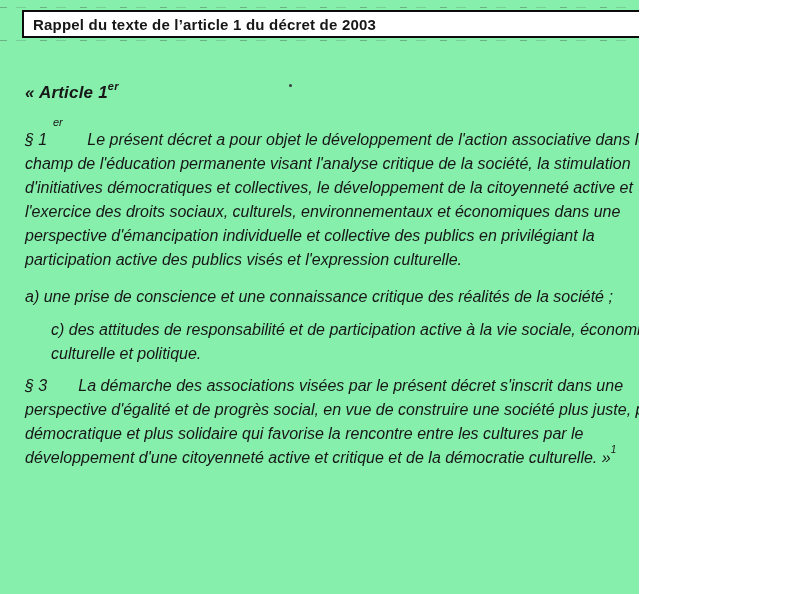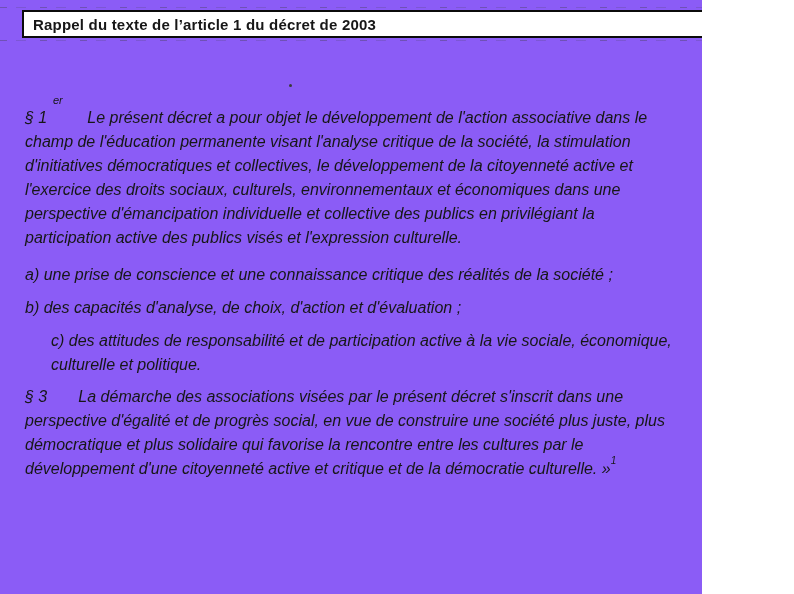--- a/index.html
+++ b/index.html
@@ -1,20 +1,20 @@
 <!DOCTYPE html>
 <html><head>
 <meta charset="utf-8">
 <style>
   html, body { margin: 0; padding: 0; background: #fff; }
   .page {
     position: relative;
-    width: 702px;
+    width: 639px;
     height: 594px;
-    background: #8b5cf6;
+    background: #86efac;
     overflow: hidden;
     font-family: "Liberation Sans", sans-serif;
     color: #171717;
   }
   
   .streak {
     position: absolute;
     left: 0;
     width: 794px;
     height: 1px;
@@ -106,34 +106,34 @@
   <div class="streak streak-bottom"></div>
 
   <div class="header-box">
     <span class="title">Rappel du texte de l’article 1 du décret de 2003</span>
   </div>
 
   <div class="speck"></div>
 
   <div class="content">
 
+    <div class="article-heading"><span>« Article 1</span><sup>er</sup></div>
 
     <div class="sup-line">er</div>
 
     <p class="para p-first">§ 1         Le présent décret a pour objet le développement de l'action associative dans le
 champ de l'éducation permanente visant l'analyse critique de la société, la stimulation
 d'initiatives démocratiques et collectives, le développement de la citoyenneté active et
 l'exercice des droits sociaux, culturels, environnementaux et économiques dans une
 perspective d'émancipation individuelle et collective des publics en privilégiant la
 participation active des publics visés et l'expression culturelle.</p>
 
 
     <p class="para item">a) une prise de conscience et une connaissance critique des réalités de la société ;</p>
 
-    <p class="para item">b) des capacités d'analyse, de choix, d'action et d'évaluation ;</p>
 
     <p class="para item item-last">c) des attitudes de responsabilité et de participation active à la vie sociale, économique,
 culturelle et politique.</p>
 
     <p class="para p-last"><span>§ 3       La démarche des associations visées par le présent décret s'inscrit dans une
 perspective d'égalité et de progrès social, en vue de construire une société plus juste, plus
 démocratique et plus solidaire qui favorise la rencontre entre les cultures par le
 développement d'une citoyenneté active et critique et de la démocratie culturelle. »</span><sup class="fn">1</sup></p>
 
   </div>

